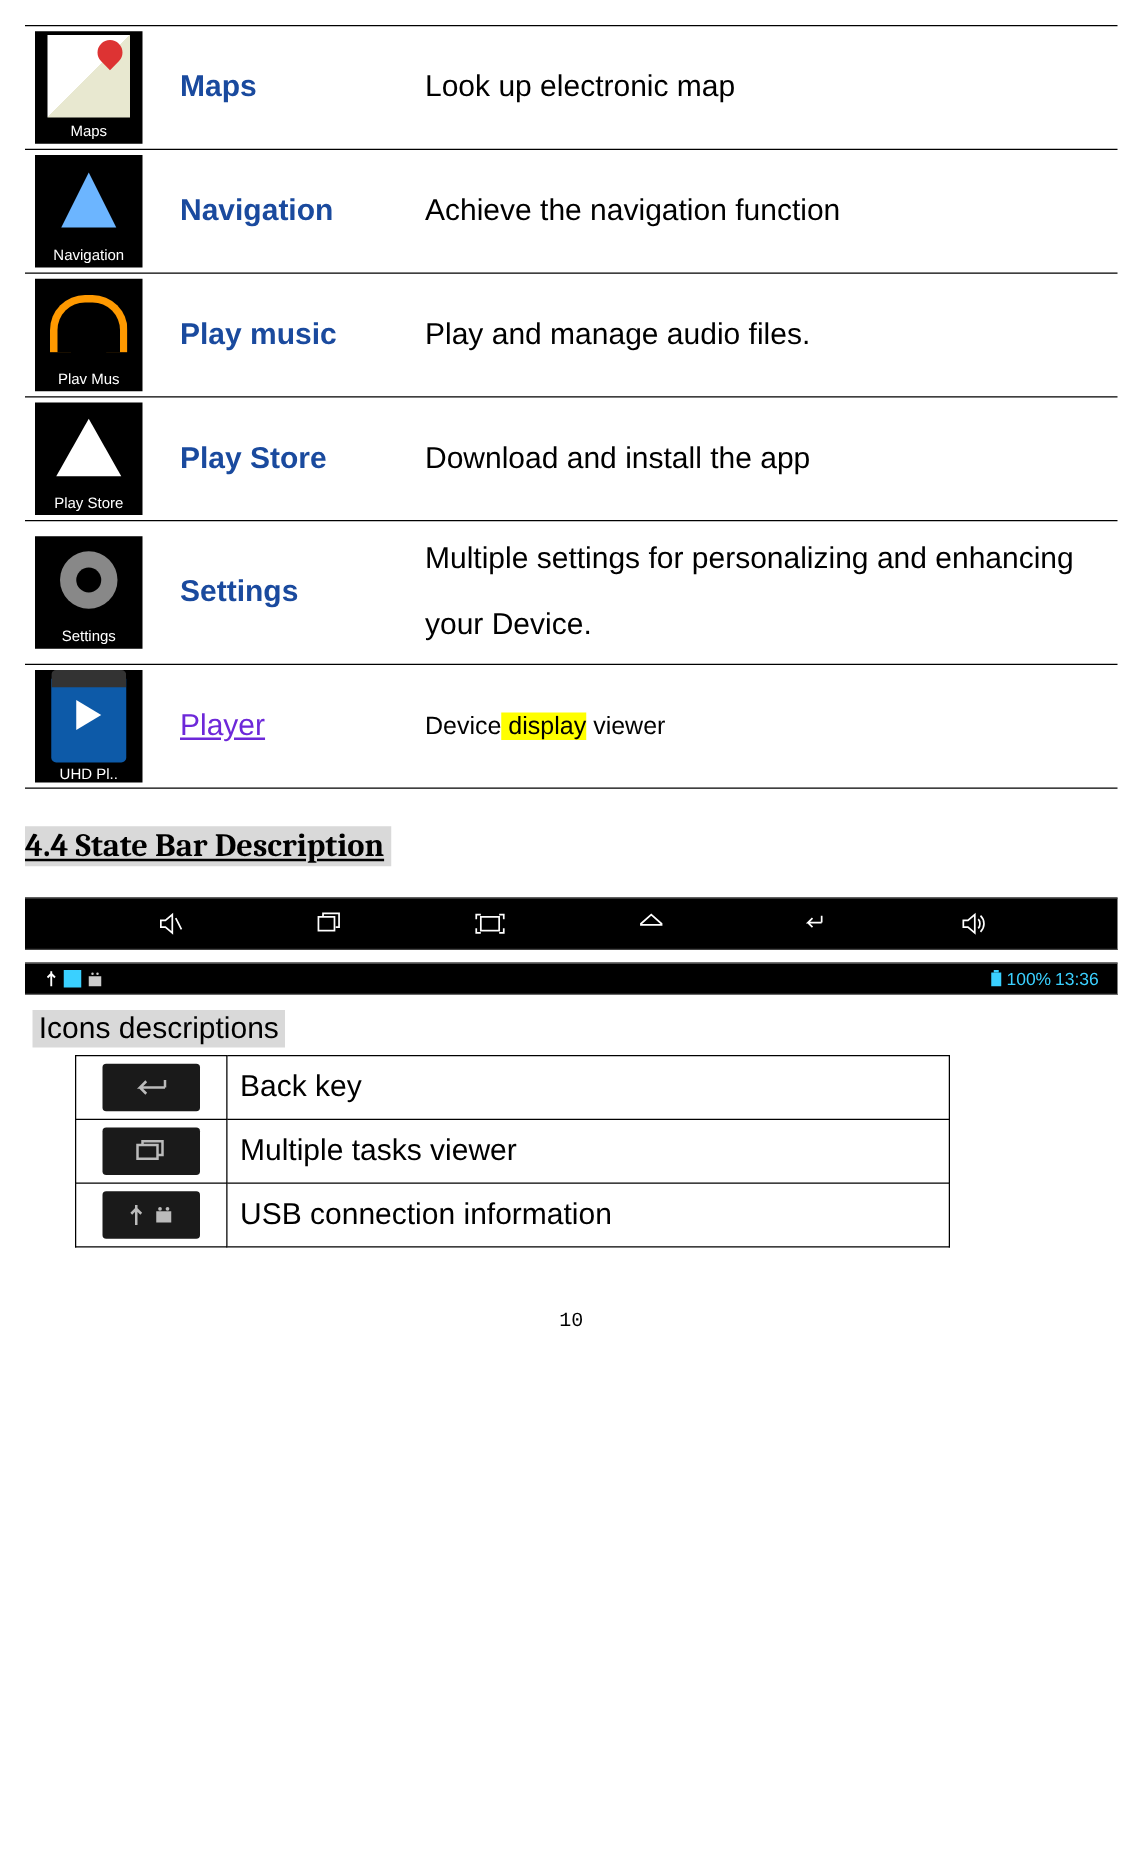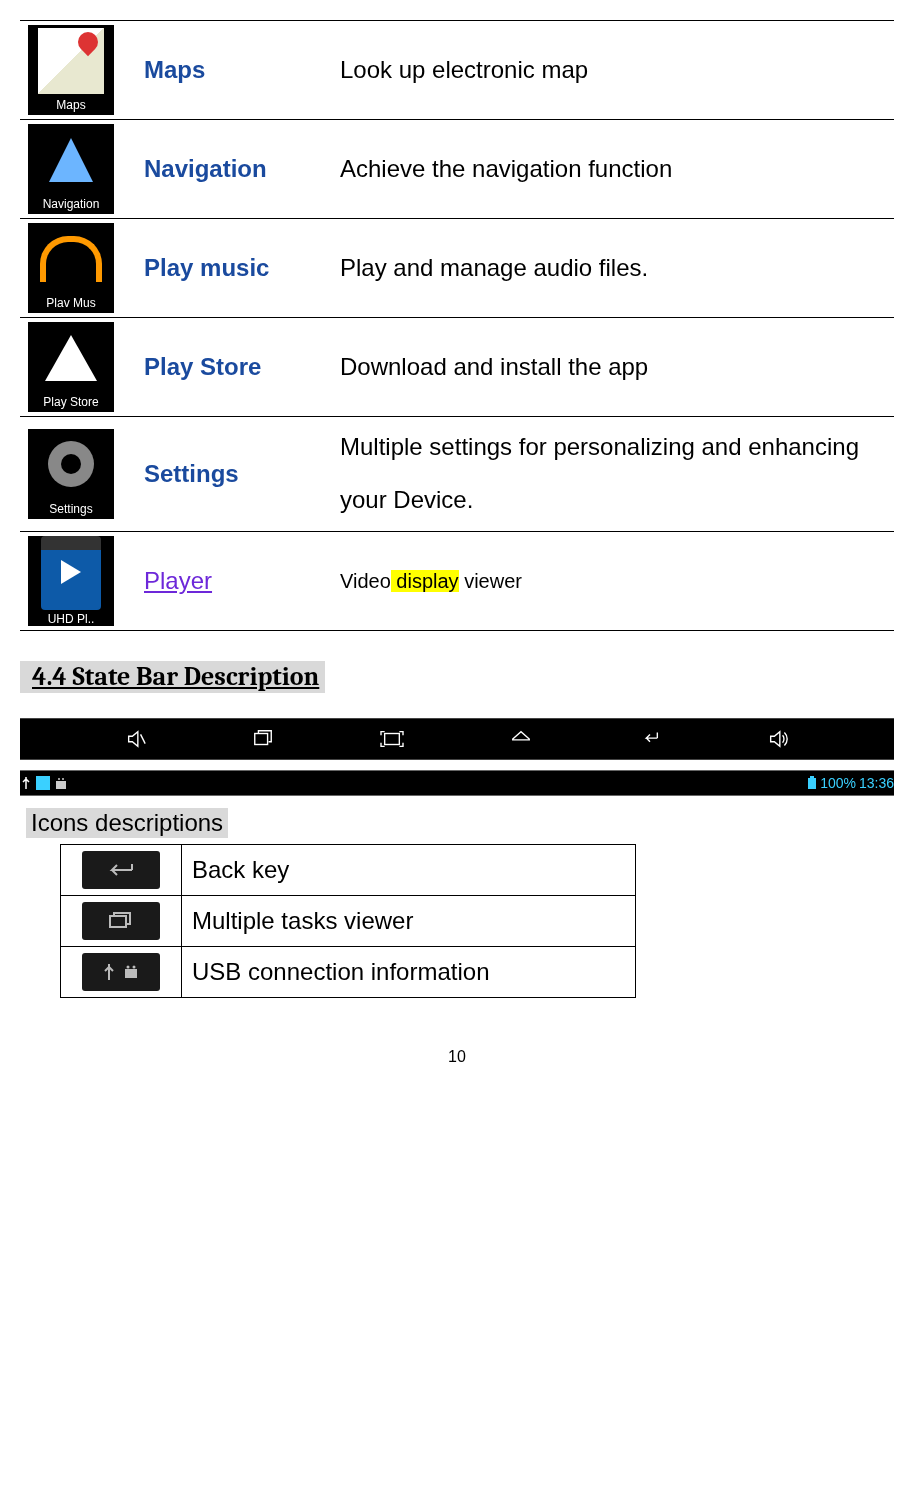--- a/index.html
+++ b/index.html
@@ -74,21 +74,21 @@
     }
     .highlight {
       background: #ffff00;
     }
     .section-heading {
       font-family: Cambria, Georgia, serif;
       font-weight: bold;
       font-size: 26px;
       background: #d9d9d9;
       display: inline-block;
-      padding: 1px 6px 1px 12px;
+      padding: 1px 6px 1px 0;
       margin: 30px 0 25px 0;
       text-decoration: underline;
     }
     .nav-bar {
       background: #000;
       height: 40px;
       display: flex;
       align-items: center;
       justify-content: space-evenly;
       border-top: 1px solid #444;
@@ -99,21 +99,21 @@
       stroke: #fff;
       stroke-width: 1.5;
     }
     .status-bar {
       background: #000;
       height: 24px;
       margin-top: 10px;
       display: flex;
       align-items: center;
       justify-content: space-between;
-      padding: 0 0;
+      padding: 0 15px;
       font-size: 14px;
       border-top: 1px solid #666;
       border-bottom: 1px solid #666;
     }
     .status-left {
       display: flex;
       align-items: center;
       gap: 4px;
     }
     .status-right {
@@ -131,21 +131,21 @@
     .icons-desc-label {
       background: #d9d9d9;
       font-size: 24px;
       display: inline-block;
       padding: 1px 5px;
       margin: 12px 0 6px 6px;
     }
     .icon-table {
       margin-left: 40px;
       border-collapse: collapse;
-      width: 576px;
+      width: 700px;
     }
     .icon-table td {
       border: 1px solid #000;
       padding: 6px 10px;
       font-size: 24px;
       vertical-align: middle;
     }
     .icon-table td:first-child {
       width: 100px;
       text-align: center;
@@ -158,20 +158,21 @@
       align-items: center;
       justify-content: center;
       border-radius: 3px;
     }
     .key-icon svg { stroke: #bbb; fill: none; stroke-width: 2; }
     .screenshot-text { color: #595959; }
     .page-num {
       text-align: center;
       font-size: 16px;
       margin-top: 50px;
+      font-family: Liberation Mono, monospace;
     }
     
     .maps-g { background: linear-gradient(135deg,#fff 50%,#e8e8d0 50%); width:66px; height:66px; position:relative; }
     .maps-pin { position:absolute; right:6px; top:4px; width:20px; height:20px; background:#d33; border-radius:50% 50% 50% 0; transform:rotate(-45deg);}
     .nav-arrow { width:0;height:0;border-left:22px solid transparent;border-right:22px solid transparent;border-bottom:44px solid #6cb5ff;}
     .music-hp { width:50px;height:40px;border:6px solid #ff9900;border-bottom:none;border-radius:28px 28px 0 0;position:relative;}
     .store-tri { width:0;height:0;border-left:26px solid transparent;border-right:26px solid transparent;border-bottom:46px solid #fff;position:relative;}
     .gear { width:46px;height:46px;background:#888;border-radius:50%;position:relative;}
     .gear::before{content:"";position:absolute;inset:13px;background:#000;border-radius:50%;}
     .player-g{width:60px;height:60px;background:#0d5aa8;position:relative;border-top:14px solid #333;border-radius:4px;}
@@ -251,21 +252,21 @@
           <div class="app-icon">
             <div class="app-icon-graphic">
               <div class="player-g">
                 <div class="player-tri"></div>
               </div>
             </div>
             <div class="app-icon-label">UHD Pl..</div>
           </div>
         </td>
     <td class="app-name-cell"><span class="app-name-plain">Player</span></td>
-    <td><span class="app-desc"><span class="desc-prefix">Video</span><span class="desc-prefix highlight"> display</span><span class="desc-prefix"> viewer</span></span></td>
+    <td><span class="app-desc"><span class="desc-prefix">Device</span><span class="desc-prefix highlight"> display</span><span class="desc-prefix"> viewer</span></span></td>
   </tr>
 </tbody>
   </table>
 
 <div class="section-heading">4.4 State Bar Description </div>
 
 <div class="nav-bar">
   <svg width="22" height="22" viewBox="0 0 24 24">
       <path d="M4 9v6h4l6 5V4l-6 5H4z"></path>
       <line x1="17" y1="7" x2="22" y2="17"></line>

